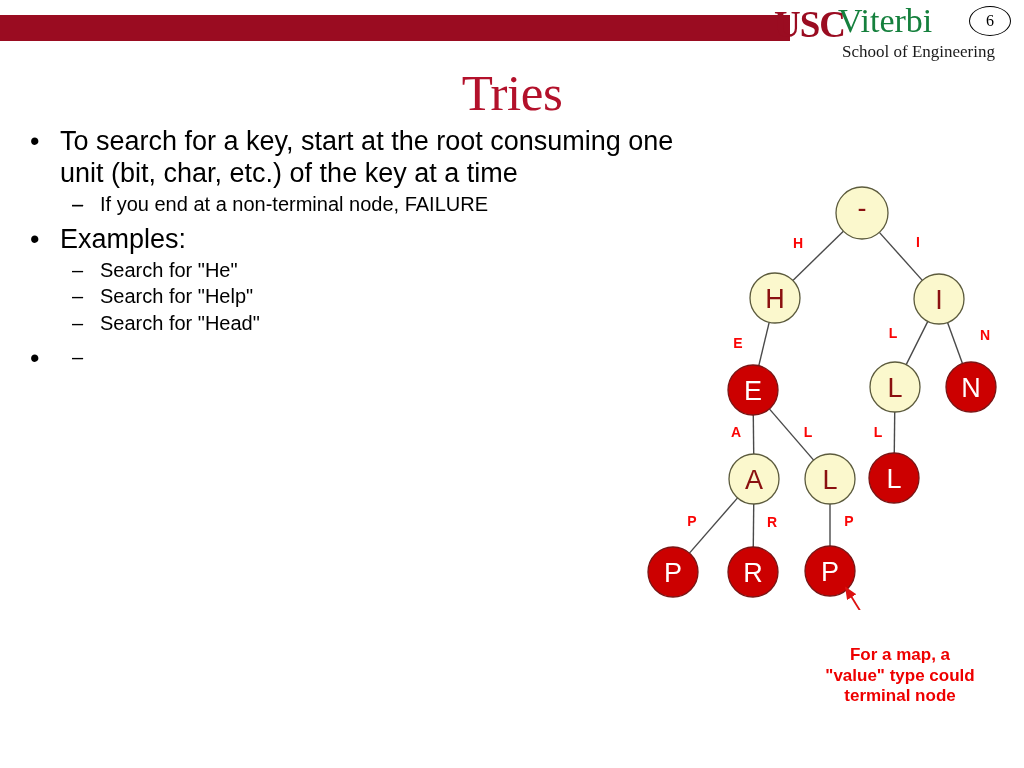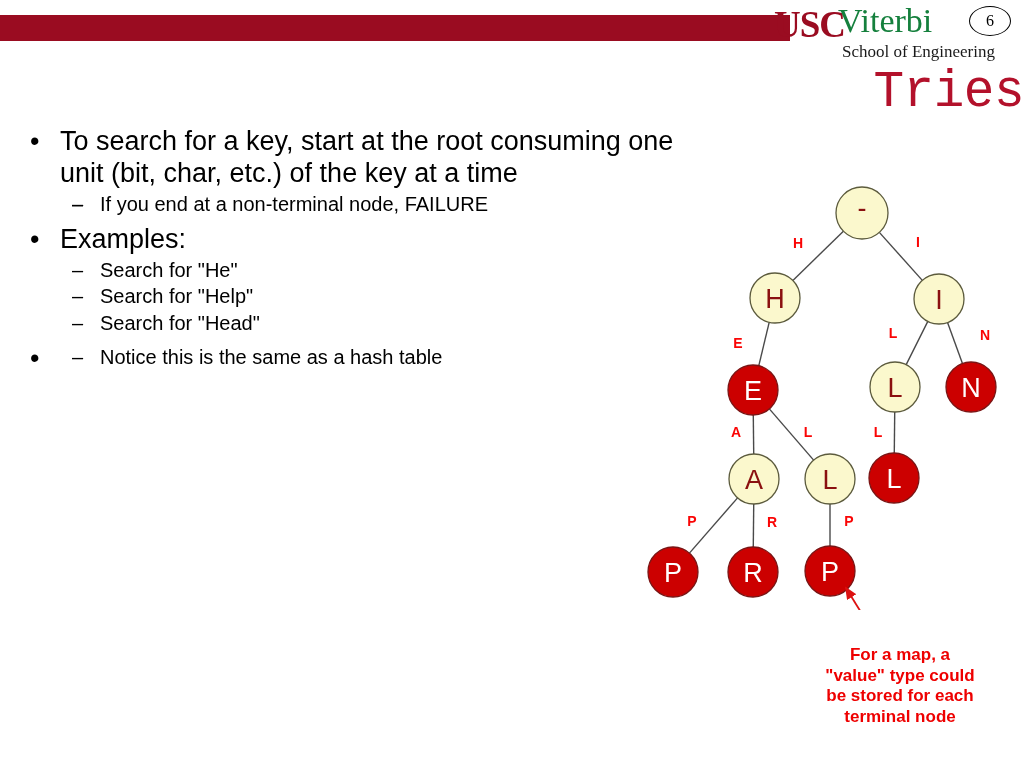--- a/index.html
+++ b/index.html
@@ -84,25 +84,25 @@
     font-size: 16px;
     color: #000;
   }
 
   
   #slide-title {
     position: absolute;
     left: 0;
     top: 64px;
     width: 1024px;
-    text-align: right;
+    text-align: center;
     font-size: 51px;
     font-weight: normal;
     color: #b3112b;
-    font-family: Liberation Mono, monospace;
+    font-family: Liberation Serif, serif;
     letter-spacing: -0.5px;
   }
 
   
   #body-list {
     position: absolute;
     left: 24px;
     top: 126px;
     width: 650px;
   }
@@ -189,21 +189,21 @@
     <div class="b1"><span class="dot">•</span><span>To search for a key, start at the root consuming one unit (bit, char, etc.) of the key at a time</span></div>
     <div class="b2"><span class="dash">–</span></div>
     <div class="b2"><span class="dash">–</span><span>If you end at a non-terminal node, FAILURE</span></div>
     <div class="gap-sm"></div>
     <div class="b1"><span class="dot">•</span><span>Examples:</span></div>
     <div class="b2"><span class="dash">–</span><span>Search for "He"</span></div>
     <div class="b2"><span class="dash">–</span><span>Search for "Help"</span></div>
     <div class="b2"><span class="dash">–</span><span>Search for "Head"</span></div>
     <div class="gap-sm"></div>
     <div class="b1"><span class="dot">•</span></div>
-    <div class="b2"><span class="dash">–</span><span>Notice this is the same as a hash table</span></div>
+    <div class="b2"><span class="dash">–</span></div>
   </div>
 
 <div id="trie-diagram">
   <svg id="trie-svg" width="404" height="440" viewBox="0 0 404 440" xmlns="http://www.w3.org/2000/svg">
     <defs>
       <marker id="arrowhead" markerWidth="7" markerHeight="7" refX="6" refY="3" orient="auto">
         <path d="M0,0 L7,3 L0,6 Z" fill="#dd1111"></path>
       </marker>
     </defs>
     <g id="trie-edges">
@@ -260,15 +260,14 @@
       </g>
     <g id="trie-annotation">
         <line x1="252" y1="460" x2="226" y2="418" stroke="#dd1111" stroke-width="1.8" marker-end="url(#arrowhead)"></line>
       </g>
   </svg>
 </div>
 
 <div id="trie-caption">
     <div>For a map, a</div>
     <div>"value" type could</div>
-    <div>be stored for each</div>
     <div>terminal node</div>
   </div>
 
 </body></html>

